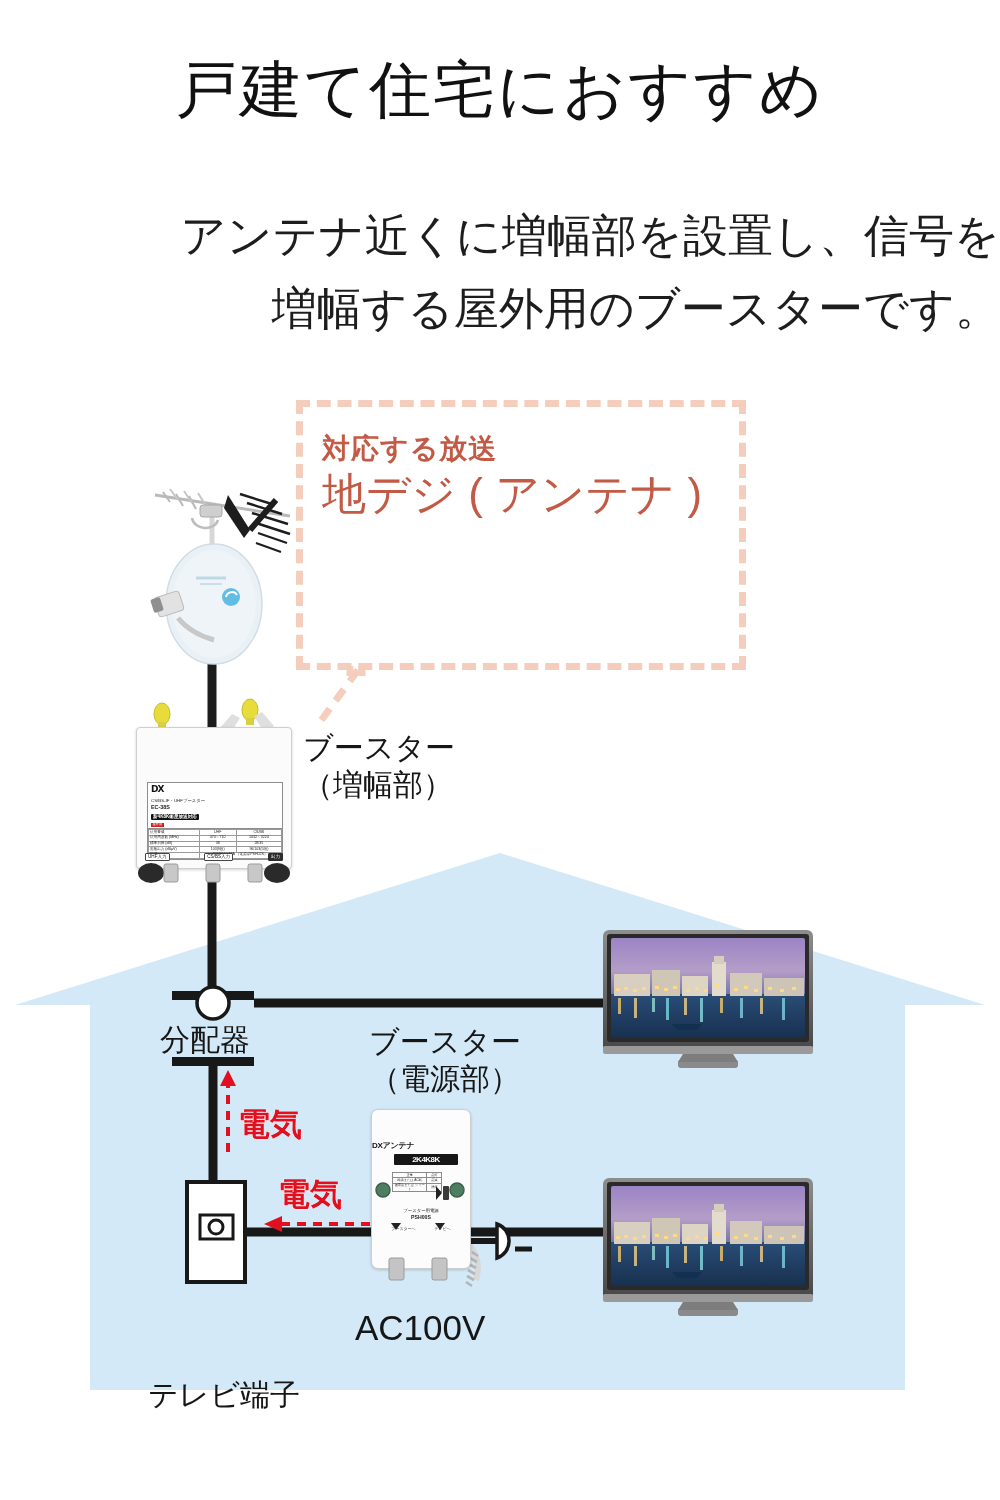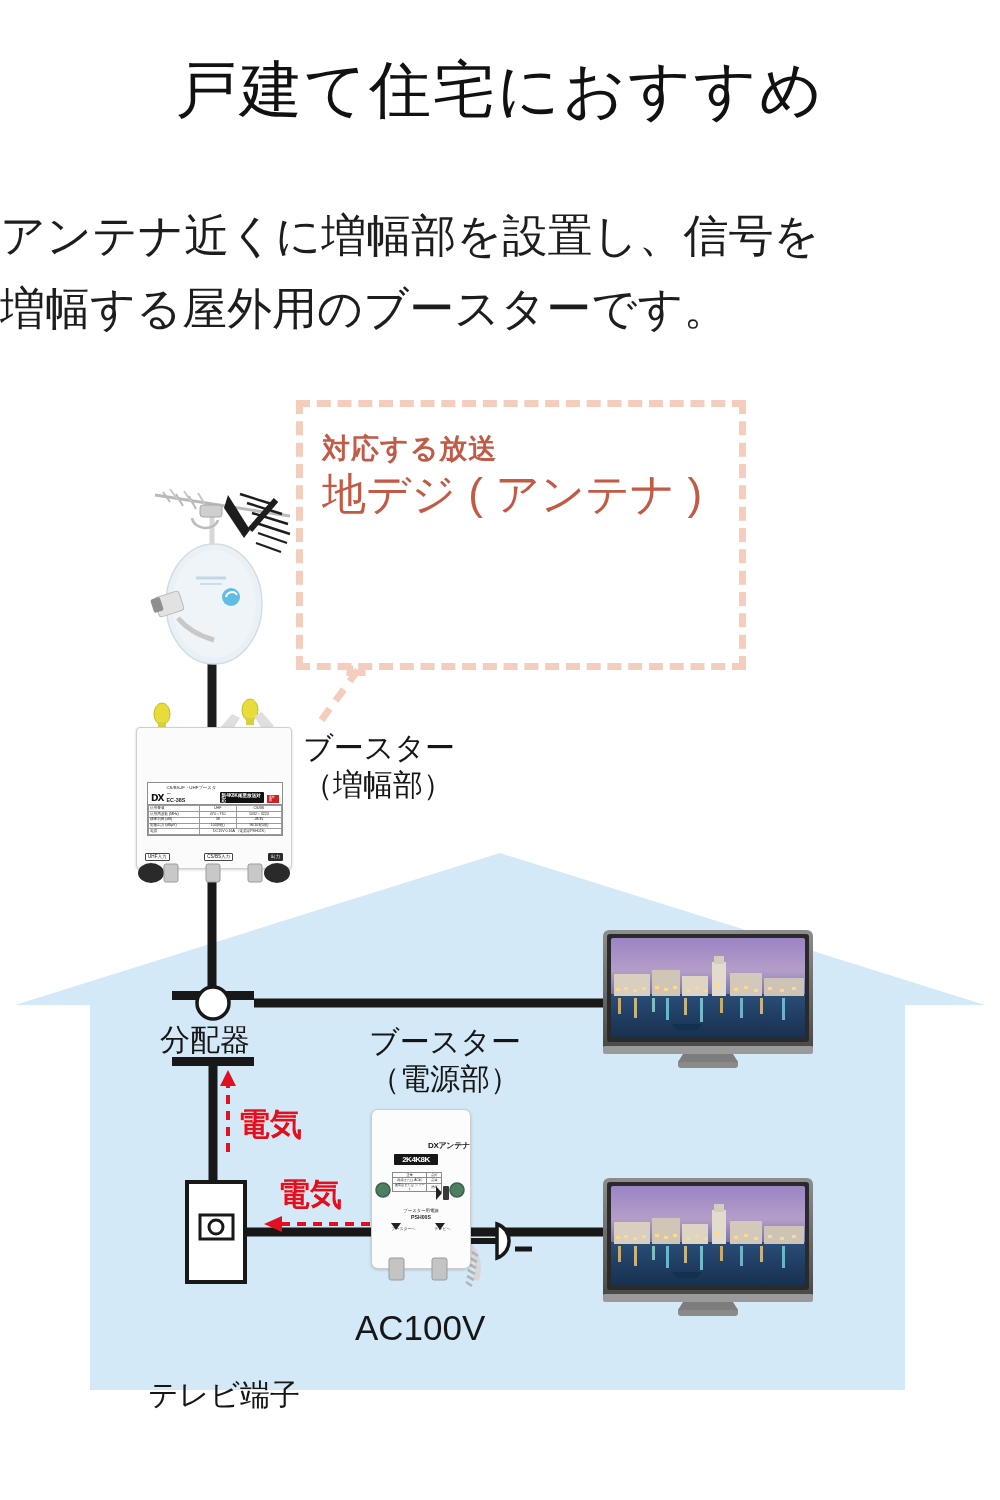--- a/index.html
+++ b/index.html
@@ -25,21 +25,21 @@
     font-size: 62px;
     font-weight: 400;
     letter-spacing: 2px;
     color: #111111;
     line-height: 1.1;
   }
   .subtitle {
     position: absolute;
     left: 0; top: 200px;
     width: 1000px;
-    text-align: left;
+    text-align: right;
     font-size: 45px;
     font-weight: 400;
     line-height: 1.62;
     color: #1d1d1d;
     letter-spacing: 0px;
   }
   .subtitle .line { display: block; }
 
   
   .callout {
@@ -135,24 +135,25 @@
     left: 10px; top: 54px;
     width: 134px;
     background: #ffffff;
     border: 1px solid #8e8e8e;
     font-size: 4.2px;
     line-height: 1.1;
     color: #1a1a1a;
   }
   .amp-brandrow {
     display: flex;
-    align-items: flex-end;
+    align-items: flex-start;
     gap: 3px;
     padding: 2px 3px 1px 3px;
     border-bottom: 1px solid #8e8e8e;
+    flex-direction: column;
   }
   .dxlogo {
     font-size: 9px;
     font-weight: 700;
     letter-spacing: -1px;
     color: #111;
     font-family: "DejaVu Sans", sans-serif;
   }
   .amp-modelcol { line-height: 1.15; }
   .amp-m1 { font-size: 4.4px; }
@@ -202,30 +203,30 @@
     left: 371px; top: 1109px;
     width: 98px; height: 158px;
     background: #fcfcfc;
     border: 1px solid #cdcdcd;
     border-radius: 7px;
     box-shadow: 0 1px 3px rgba(0,0,0,.18);
   }
   .ps-brand {
     position: absolute;
     left: 0; top: 30px; width: 98px;
-    text-align: right;
+    text-align: left;
     font-size: 8px;
     font-weight: 700;
     color: #111;
     letter-spacing: -0.3px;
   }
   .ps-badge {
     position: absolute;
     left: 22px; top: 44px;
-    width: 44px;
+    width: 64px;
     text-align: center;
     background: #161616;
     color: #fff;
     font-size: 8px;
     font-weight: 700;
     letter-spacing: -0.5px;
     border-radius: 1px;
     padding: 1px 0;
   }
   table.ps-table {

